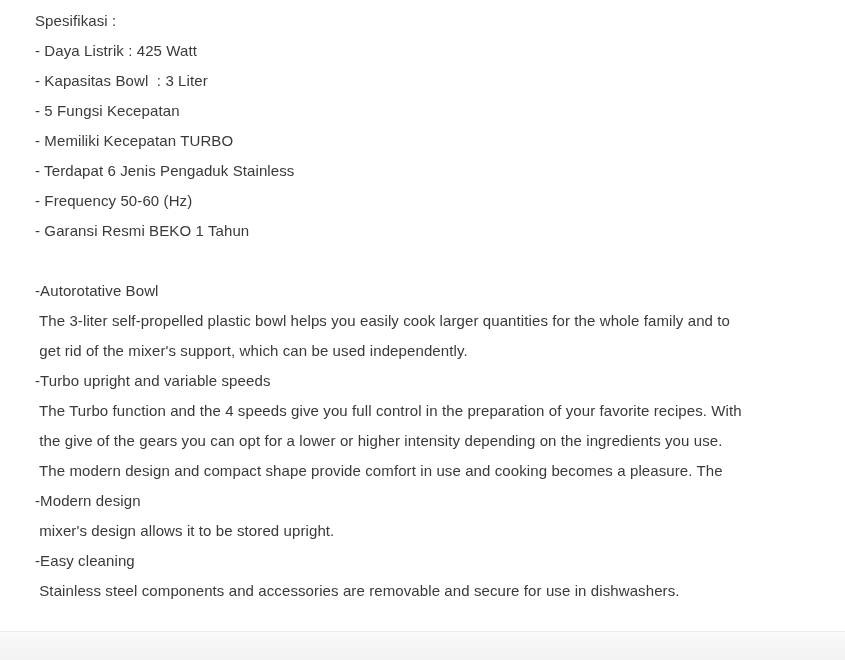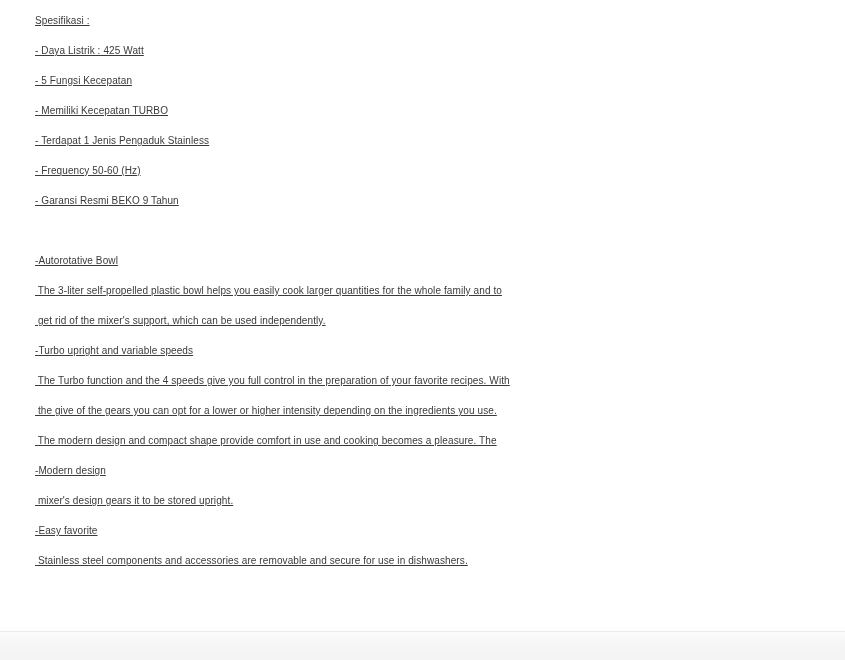--- a/index.html
+++ b/index.html
@@ -13,22 +13,21 @@
     font-family: "Liberation Sans", "DejaVu Sans", sans-serif;
     overflow: hidden;
     position: relative;
   }
   .content {
     position: absolute;
     top: 6px;
     left: 35px;
     right: 0;
     color: #3a3a3a;
-    font-size: 10px;
-    text-decoration: underline;
+    font-size: 15px;
   }
   .line {
     height: 30px;
     line-height: 30px;
     white-space: pre;              
     letter-spacing: 0.1px;
   }
   .line.blank {
     
   }
@@ -43,38 +42,39 @@
   }
 </style>
 </head>
 <body>
 
 <div class="content">
 
   <div class="line">Spesifikasi :</div>
 
   <div class="line">- Daya Listrik : 425 Watt</div>
+  <div class="line">- Kapasitas Bowl  : 3 Liter</div>
   <div class="line">- 5 Fungsi Kecepatan</div>
   <div class="line">- Memiliki Kecepatan TURBO</div>
-  <div class="line">- Terdapat 1 Jenis Pengaduk Stainless</div>
+  <div class="line">- Terdapat 6 Jenis Pengaduk Stainless</div>
   <div class="line">- Frequency 50-60 (Hz)</div>
-  <div class="line">- Garansi Resmi BEKO 9 Tahun</div>
+  <div class="line">- Garansi Resmi BEKO 1 Tahun</div>
 
   <div class="line blank"></div>
 
   <div class="line">-Autorotative Bowl</div>
   <div class="line"> The 3-liter self-propelled plastic bowl helps you easily cook larger quantities for the whole family and to</div>
   <div class="line"> get rid of the mixer's support, which can be used independently.</div>
 
   <div class="line">-Turbo upright and variable speeds</div>
   <div class="line"> The Turbo function and the 4 speeds give you full control in the preparation of your favorite recipes. With</div>
   <div class="line"> the give of the gears you can opt for a lower or higher intensity depending on the ingredients you use.</div>
 
   <div class="line"> The modern design and compact shape provide comfort in use and cooking becomes a pleasure. The</div>
   <div class="line">-Modern design</div>
-  <div class="line"> mixer's design gears it to be stored upright.</div>
+  <div class="line"> mixer's design allows it to be stored upright.</div>
 
-  <div class="line">-Easy favorite</div>
+  <div class="line">-Easy cleaning</div>
   <div class="line"> Stainless steel components and accessories are removable and secure for use in dishwashers.</div>
 
 </div>
 
 <div class="footer-strip"></div>
 
 </body></html>

